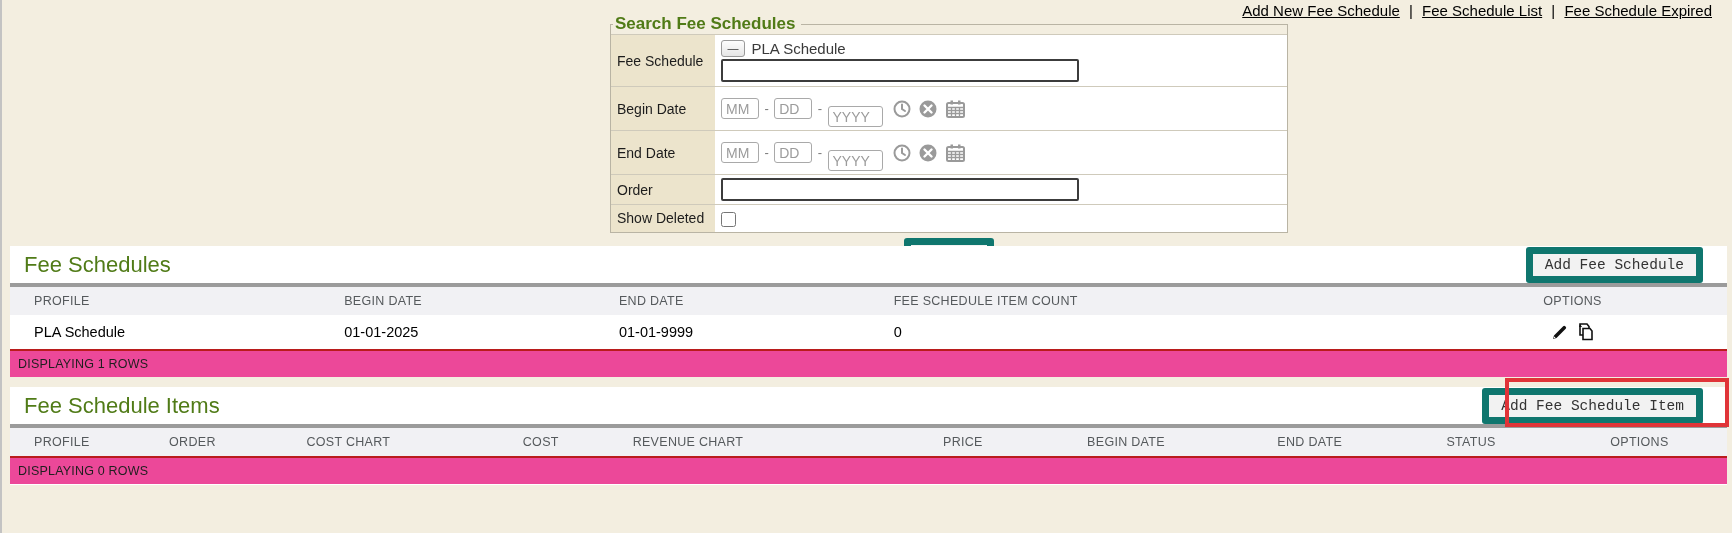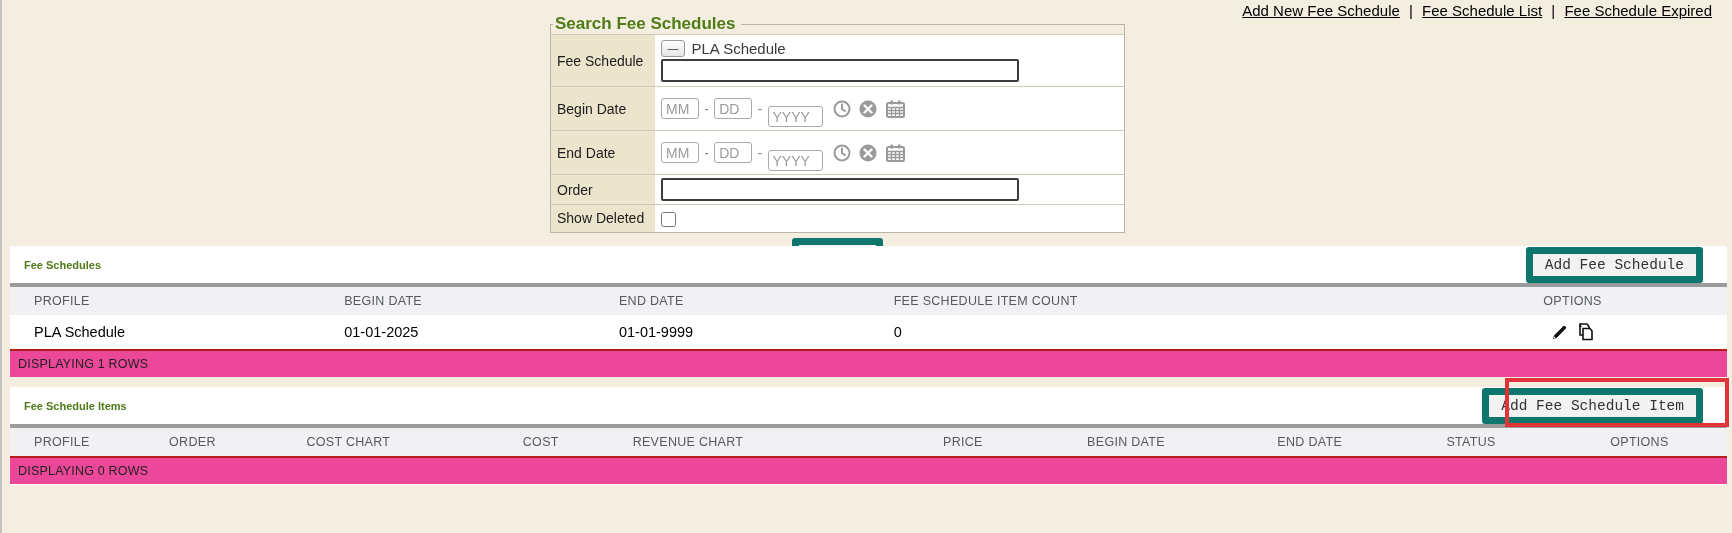--- a/index.html
+++ b/index.html
@@ -12,21 +12,21 @@
     overflow:hidden;
   }
   .left-edge-line { position:absolute; left:0; top:0; width:2px; height:100%; background:#c3c3c3; }
 
   
   .top-links { position:absolute; top:2px; right:20px; font-size:15px; white-space:nowrap; }
   .top-links a { color:#000; text-decoration:underline; cursor:pointer; }
   .top-links .sep { color:#000; margin:0 5px; }
 
   
-  .search-wrap { position:absolute; left:550px; top:14px; width:575px; }
+  .search-wrap { position:absolute; left:610px; top:14px; width:678px; }
   fieldset.search-fs { border:1px solid #b9b4a4; padding:0; background:transparent; }
   fieldset.search-fs legend {
     color:#507b17; font-weight:bold; font-size:17px; padding:0 6px 0 2px; margin-left:2px;
   }
   .form-table { width:100%; border-collapse:collapse; background:#fff; }
   .form-table td { border-top:1px solid #cfcabb; vertical-align:middle; }
   .form-table td.lbl {
     background:#ece4cc; width:104px; font-size:14px; color:#1c1c1c; padding:4px 4px 4px 6px;
   }
   .form-table td.val { background:#fff; padding:3px 6px; }
@@ -62,21 +62,21 @@
   }
 
   
   .section { position:absolute; left:10px; right:5px; background:#fff; }
   .section-1 { top:246px; height:119px; }
   .section-2 { top:387px; height:98px; }
   .section-header {
     display:flex; justify-content:space-between; align-items:center;
     padding:5px 24px 5px 14px; height:37px; background:#fff;
   }
-  .section-title { color:#507b17; font-weight:bold; font-size:11px; }
+  .section-title { color:#507b17; font-weight:normal; font-size:22px; }
   .double-rule { height:1px; border-top:2px solid #9b9b9b; border-bottom:2px solid #9b9b9b; background:#fff; }
 
   table.data { width:100%; border-collapse:collapse; table-layout:fixed; }
   table.data th {
     background:#f1f1f4; color:#55595c; font-weight:400; font-size:12.5px; letter-spacing:.3px;
     text-align:left; padding:7px 8px 7px 8px; white-space:nowrap; overflow:hidden;
   }
   table.data td { font-size:14.5px; color:#000; padding:8px; background:#fff; }
   table.data .c { text-align:center; }
   table.data tr.foot td {

